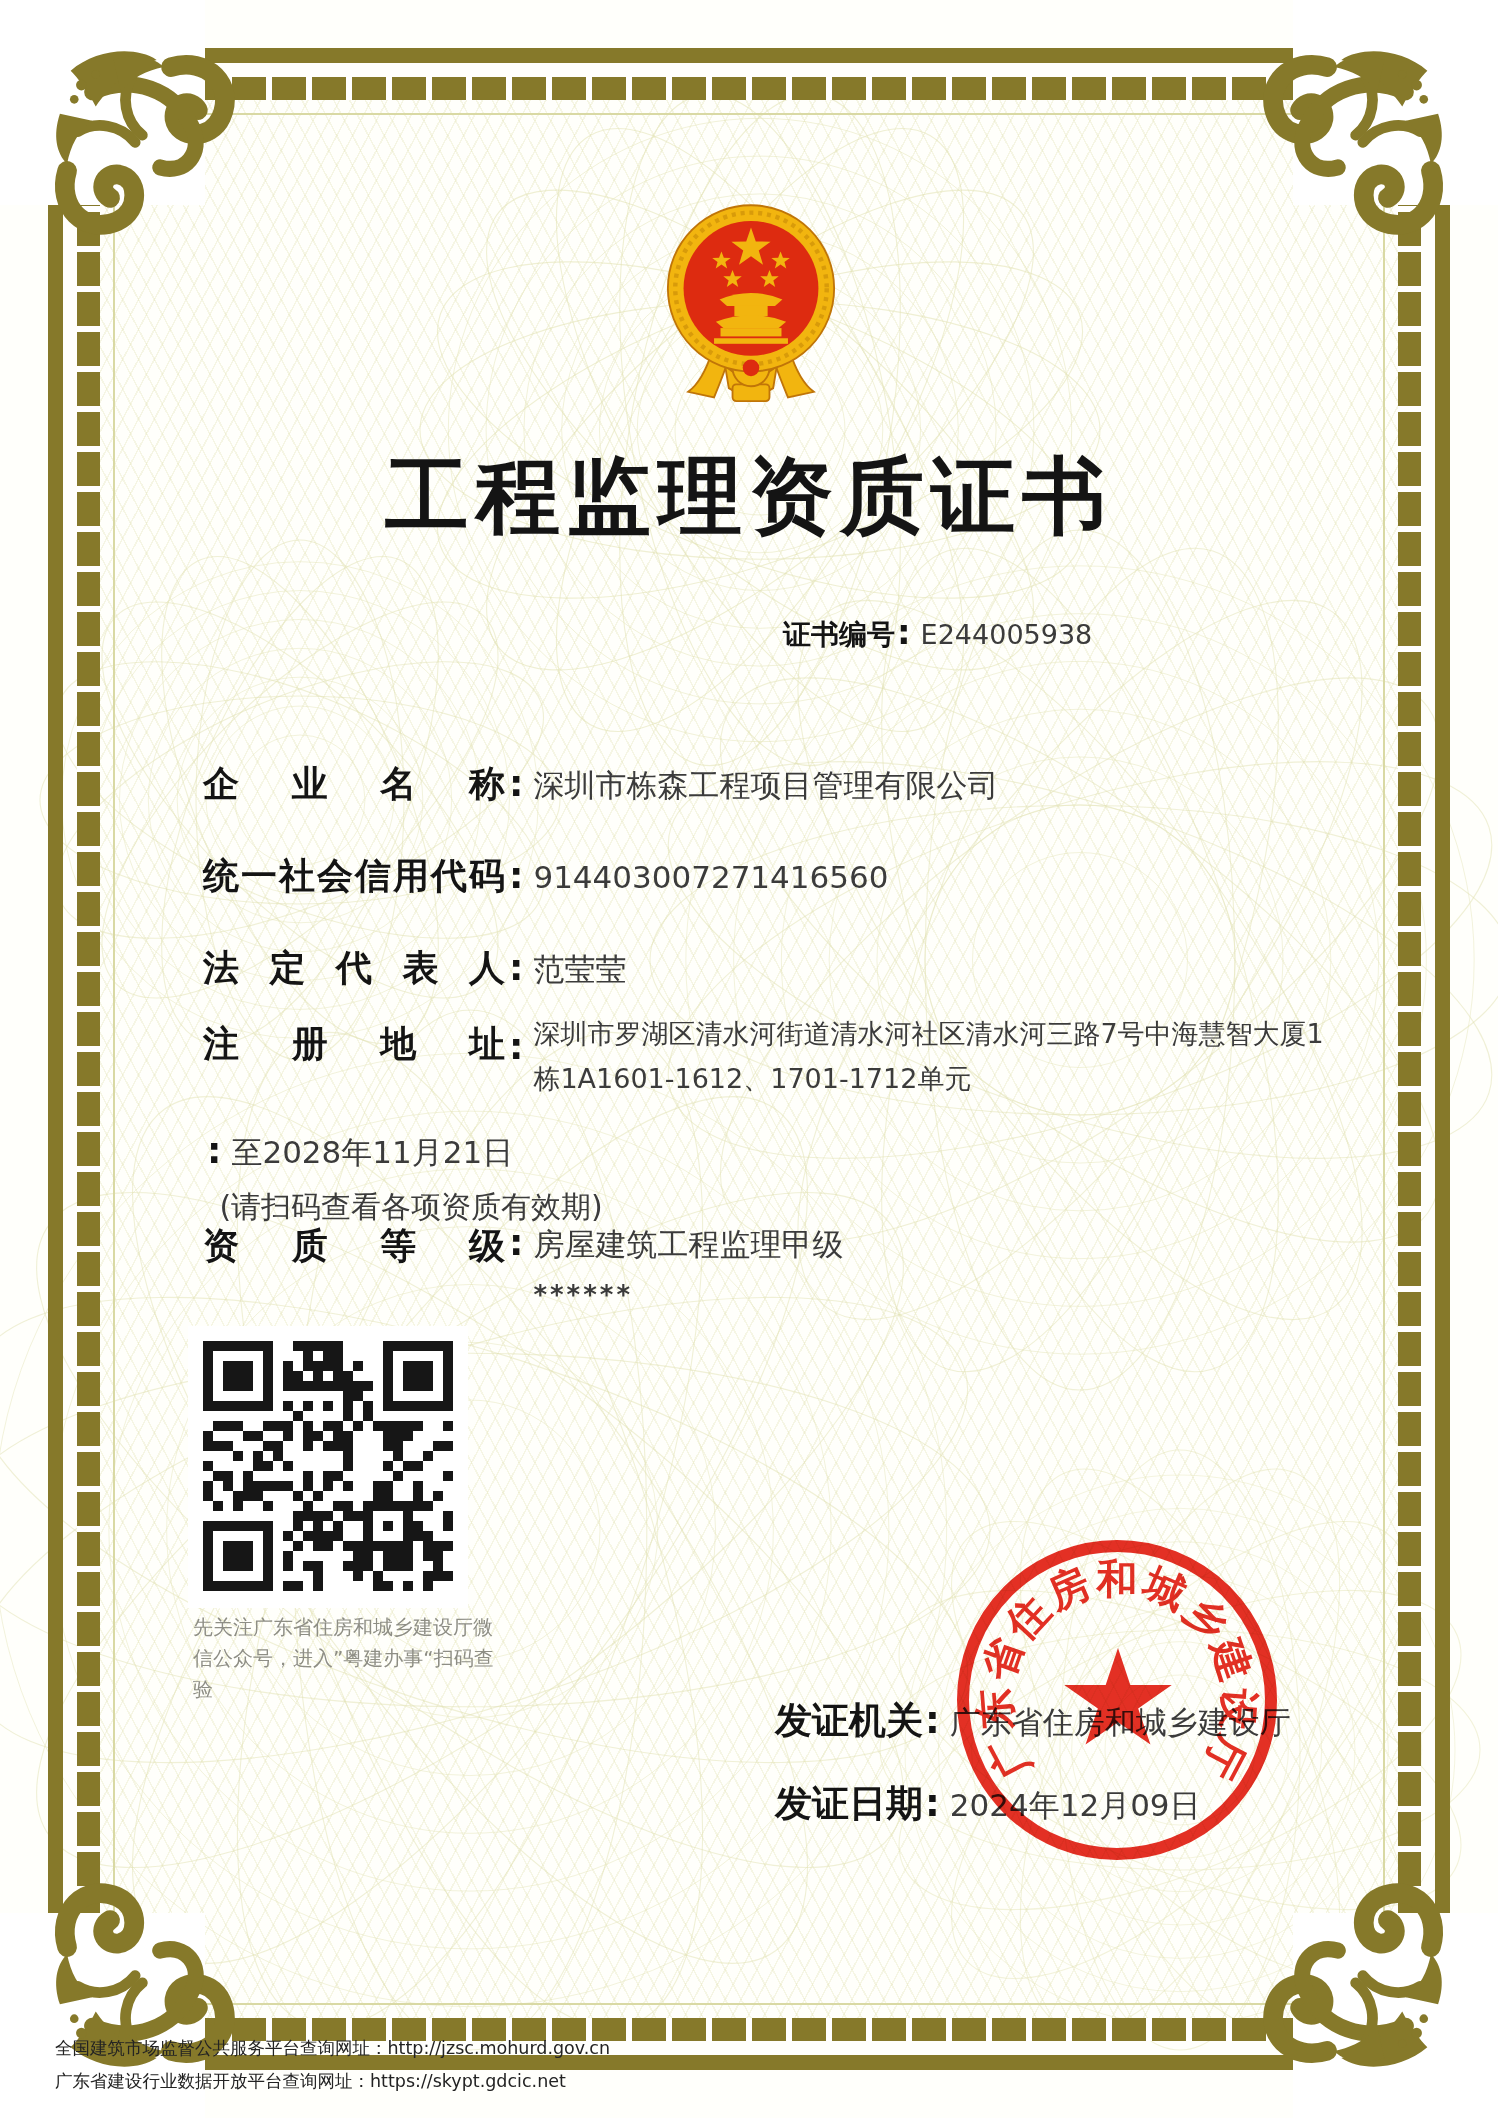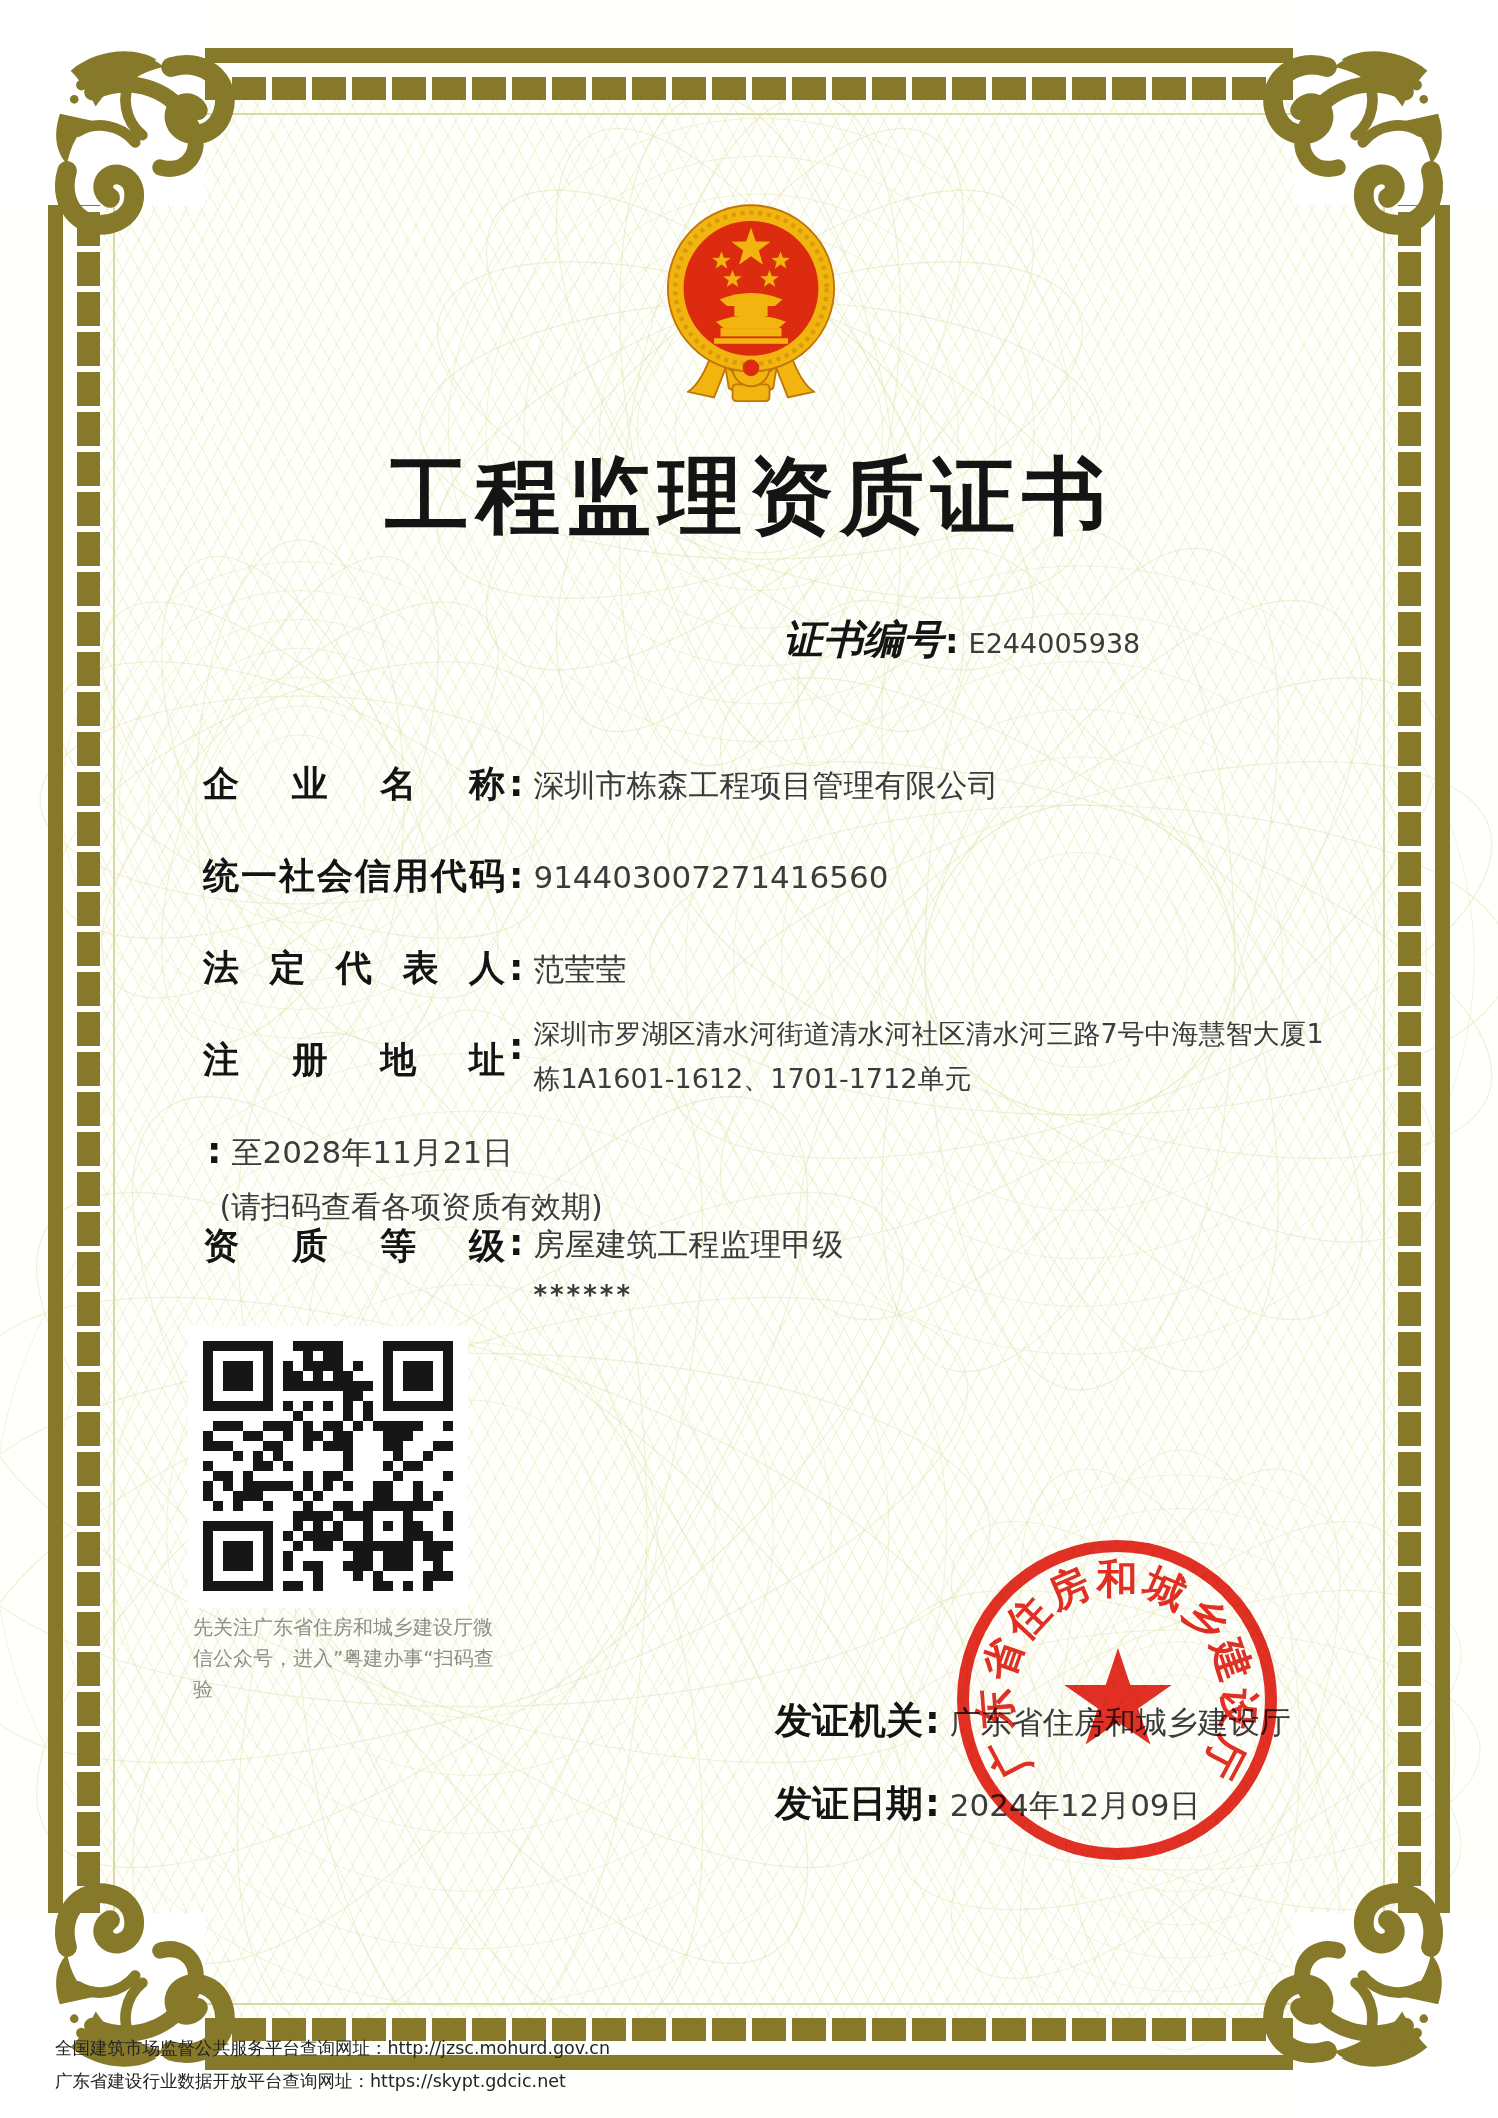--- a/index.html
+++ b/index.html
@@ -38,31 +38,31 @@
   .corner.bl{left:42px;bottom:42px;transform:scaleY(-1);}
   .corner.br{right:42px;bottom:42px;transform:scale(-1,-1);}
 
   
   .content{position:absolute;inset:0;z-index:4;}
   .emblem{position:absolute;left:658px;top:196px;width:186px;height:218px;}
   .title{position:absolute;left:0;top:440px;width:100%;text-align:center;
     font-size:84px;font-weight:900;letter-spacing:7px;color:var(--ink);}
 
   .cert-no{position:absolute;left:783px;top:612px;display:flex;align-items:baseline;}
-  .cert-no .lbl{font-size:40px;font-weight:700;color:var(--ink);font-style:italic;}
+  .cert-no .lbl{font-size:28px;font-weight:700;color:var(--ink);}
   .cert-no .colon{font-size:34px;font-weight:700;color:var(--ink);margin:0 10px 0 2px;}
   .cert-no .val{font-size:27px;color:var(--val);}
 
   .row{position:absolute;left:203px;display:flex;align-items:baseline;}
   .row .lbl{display:block;width:302px;font-size:36px;font-weight:700;color:var(--ink);
     text-align:justify;text-align-last:justify;}
   .row .colon{font-size:36px;font-weight:700;color:var(--ink);margin:0 10px 0 4px;}
   .row .val{font-size:31px;color:var(--val);line-height:1.45;}
   .row.address{align-items:flex-start;}
-  .row.address .lbl{margin-top:24px;font-family:Liberation Serif, serif;}
+  .row.address .lbl{margin-top:8px;font-family:Liberation Serif, serif;}
   .row.address .val{width:812px;font-size:27px;line-height:1.65;}
   .note-line{font-size:30px;color:var(--val);margin-top:10px;margin-left:-12px;}
   .grade-lines div{margin-bottom:10px;}
   .stars-line{font-size:26px;letter-spacing:3px;font-weight:600;}
 
   .qr-panel{position:absolute;left:188px;top:1326px;width:280px;height:282px;background:#fff;}
   .qr-box{position:absolute;left:15px;top:15px;width:250px;height:250px;}
   .qr-caption{position:absolute;left:193px;top:1612px;width:312px;
     font-size:20px;line-height:1.55;color:#8e8e85;}
 

